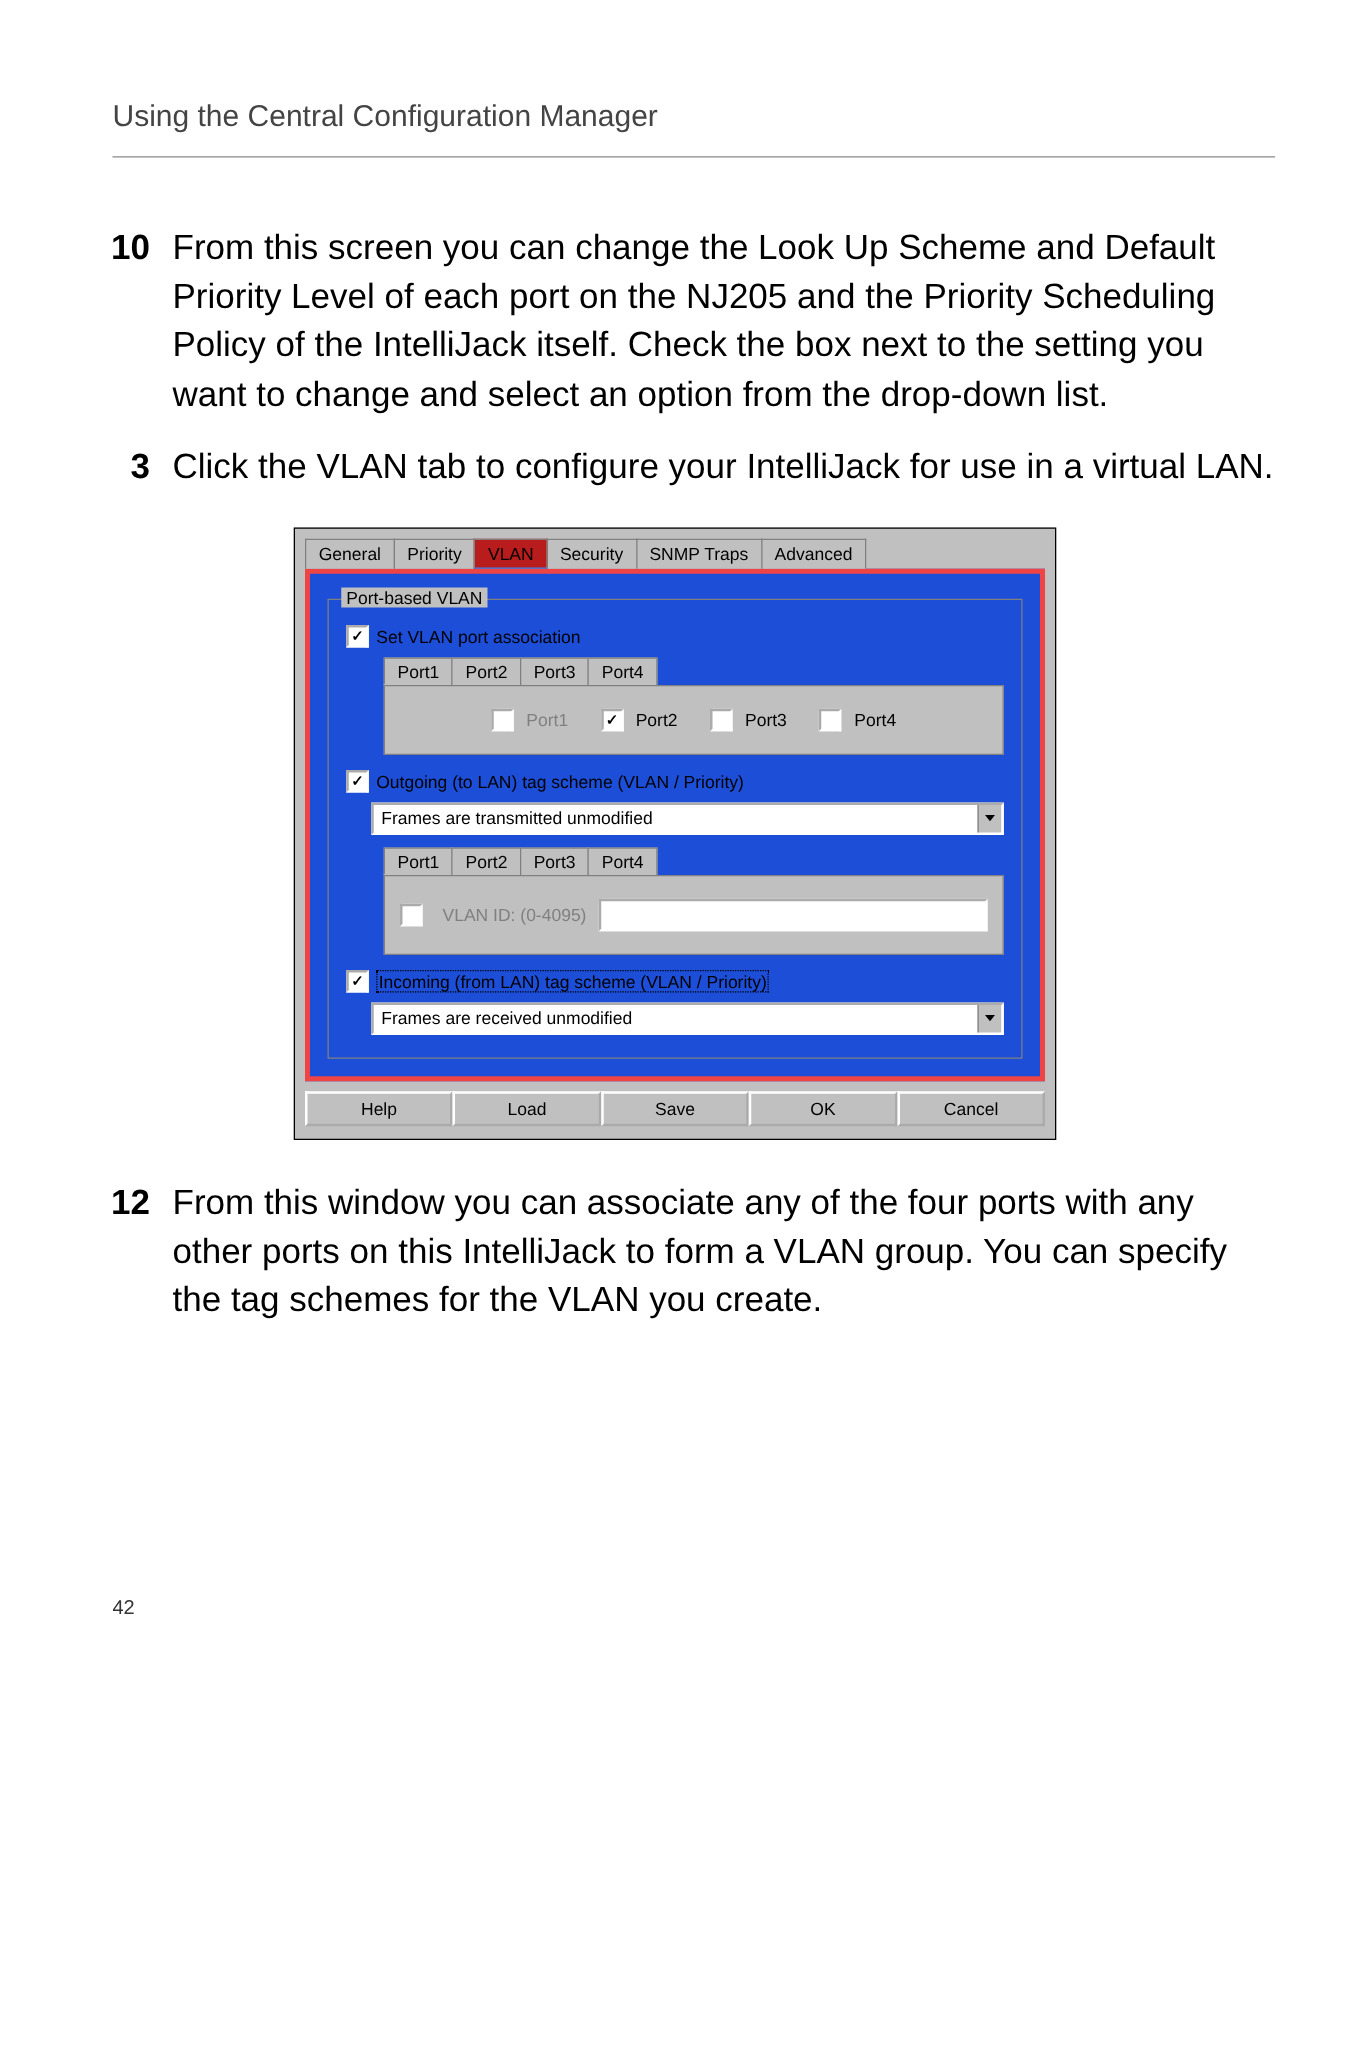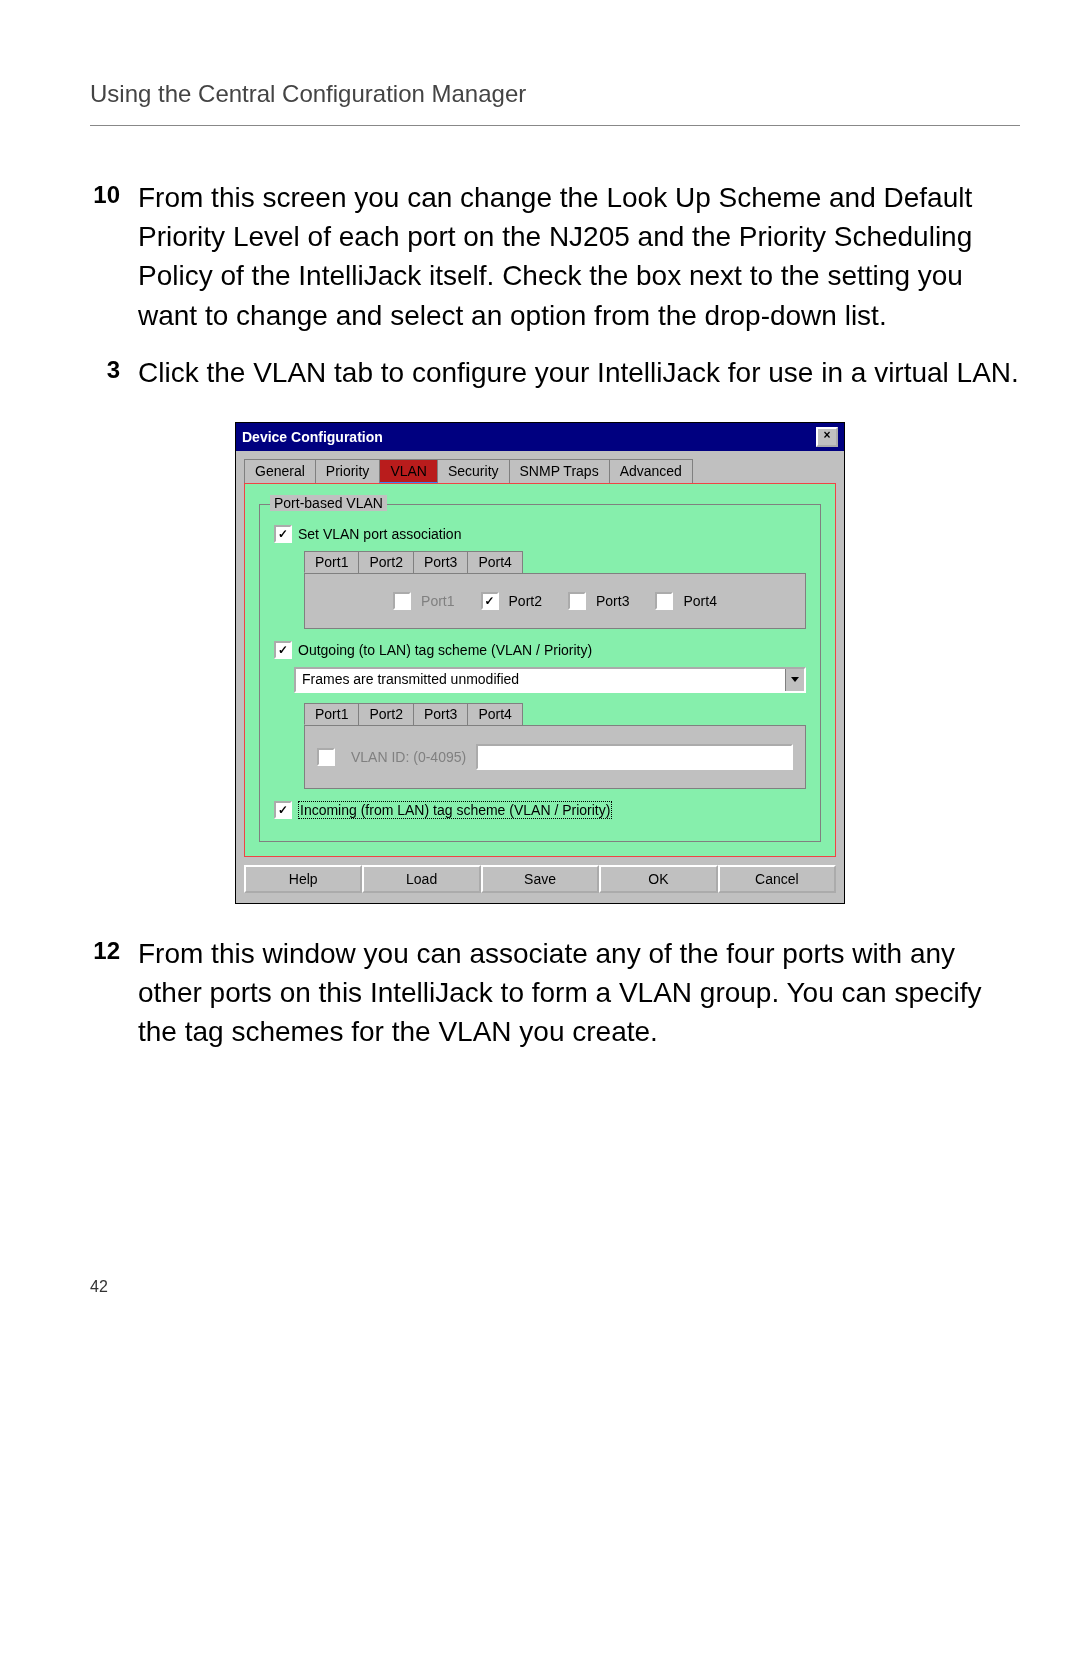--- a/index.html
+++ b/index.html
@@ -35,21 +35,21 @@
   }
   .step {
     display: flex;
     margin-bottom: 18px;
   }
   .step-num {
     width: 60px;
     min-width: 60px;
     text-align: right;
     font-weight: bold;
-    font-size: 24px;
+    font-size: 28px;
     padding-right: 18px;
     line-height: 1.4;
   }
   .step-text {
     font-size: 28px;
     line-height: 1.4;
   }
 
   
   .dialog-wrap {
@@ -96,24 +96,24 @@
     font-size: 14px;
     margin-right: -1px;
     position: relative;
   }
   .tab.active {
     background: #b91c1c;
     border-bottom: 1px solid #3b82f6;
     z-index: 2;
   }
   .tab-content {
-    border: 1px solid #ef4444;
+    border: 4px solid #ef4444;
     margin: 0 8px 8px 8px;
     padding: 14px;
-    background: #86efac;
+    background: #1d4ed8;
   }
   .groupbox {
     border: 1px solid #808080;
     padding: 20px 14px 14px 14px;
     position: relative;
     margin-top: 6px;
   }
   .groupbox-title {
     position: absolute;
     top: -10px;
@@ -248,24 +248,20 @@
       <div class="step-text">From this screen you can change the Look Up Scheme and Default Priority Level of each port on the NJ205 and the Priority Scheduling Policy of the IntelliJack itself. Check the box next to the setting you want to change and select an option from the drop-down list.</div>
     </div>
 
     <div class="step">
       <div class="step-num">3</div>
       <div class="step-text">Click the VLAN tab to configure your IntelliJack for use in a virtual LAN.</div>
     </div>
 
     <div class="dialog-wrap">
       <div class="dialog">
-        <div class="titlebar">
-          <span>Device Configuration</span>
-          <div class="close-x">×</div>
-        </div>
         <div class="tabs">
           <div class="tab">General</div>
           <div class="tab">Priority</div>
           <div class="tab active">VLAN</div>
           <div class="tab">Security</div>
           <div class="tab">SNMP Traps</div>
           <div class="tab">Advanced</div>
         </div>
         <div class="tab-content">
           <div class="groupbox">
@@ -327,20 +323,28 @@
                 <div class="wincheck"></div>
                 <span class="disabled-label">VLAN ID:  (0-4095)</span>
                 <div class="winfield"></div>
               </div>
             </div>
 
             <div class="check-row">
               <div class="wincheck checked"></div>
               <span class="dotted-focus">Incoming (from LAN) tag scheme (VLAN / Priority)</span>
             </div>
+            <div style="margin:0 0 4px 20px;">
+              <div class="dropdown">
+                <div class="dd-text">Frames are received unmodified</div>
+                <div class="dd-btn">
+                    <div class="dd-arrow"></div>
+                  </div>
+              </div>
+            </div>
           </div>
         </div>
 
         <div class="buttons">
           <div class="winbtn">Help</div>
           <div class="winbtn">Load</div>
           <div class="winbtn">Save</div>
           <div class="winbtn">OK</div>
           <div class="winbtn">Cancel</div>
         </div>

